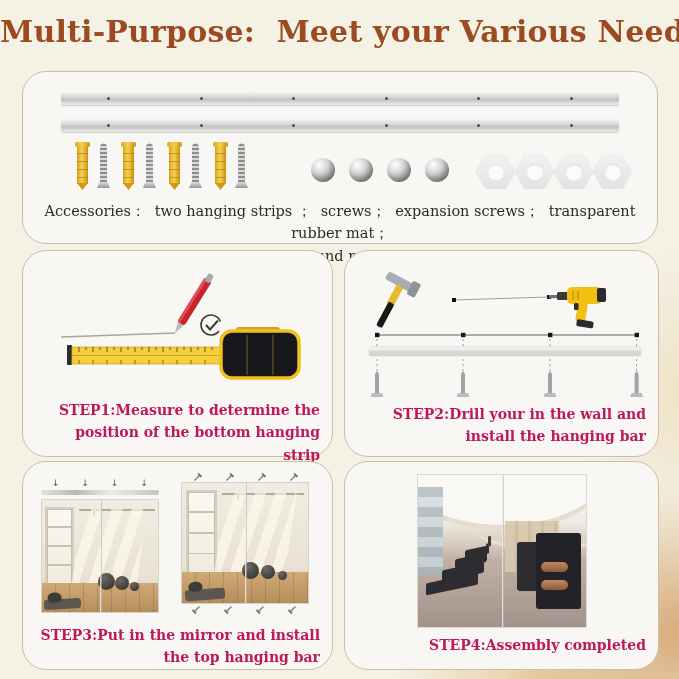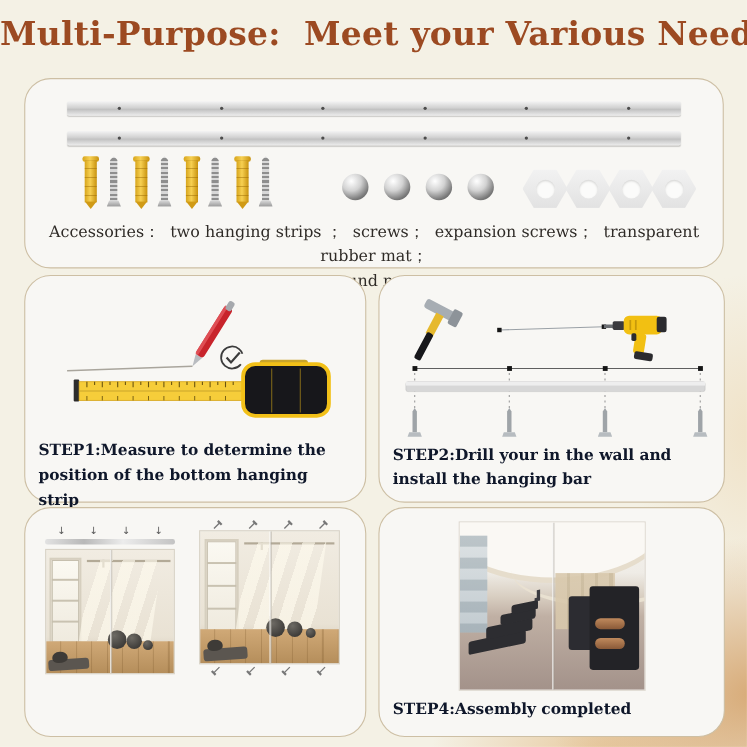--- a/index.html
+++ b/index.html
@@ -64,22 +64,22 @@
   .hex{width:41px;height:35px;position:relative;
     background:linear-gradient(180deg,#f2f2f2,#e2e2e2);
     clip-path:polygon(25% 0,75% 0,100% 50%,75% 100%,25% 100%,0 50%);}
   .hex + .hex{margin-left:-2px;}
   .hex::after{content:"";position:absolute;left:50%;top:50%;width:17px;height:17px;
     transform:translate(-50%,-50%);border-radius:50%;background:#fbfbfa;
     box-shadow:inset 0 1px 2px rgba(0,0,0,.15);}
   .acc-caption{position:absolute;left:12px;right:12px;top:128px;text-align:center;
     font-size:14.5px;line-height:1.55;color:#2f2b27;white-space:pre-wrap;}
   
-  .step-caption{position:absolute;left:12px;right:12px;text-align:left;
-    font-weight:700;font-size:14px;line-height:1.6;color:#0f172a;}
+  .step-caption{position:absolute;left:12px;right:12px;text-align:right;
+    font-weight:700;font-size:14px;line-height:1.6;color:#be185d;}
   .panel-step1 .step-caption{top:148px;}
   .panel-step2 .step-caption{top:152px;}
   .panel-step3 .step-caption{top:162px;}
   .panel-step4 .step-caption{top:172px;}
   
   .s1-art{position:absolute;left:10px;top:14px;}
   .s2-art{position:absolute;left:10px;top:8px;}
   
   .s3-left{position:absolute;left:18px;top:14px;width:118px;}
   .s3-right{position:absolute;left:158px;top:6px;width:128px;}
@@ -399,20 +399,21 @@
           <span><svg width="11" height="11" viewBox="0 0 11 11">
               <line x1="2.5" y1="8.5" x2="7.5" y2="3.5" stroke="#777" stroke-width="1.2"></line>
               <line x1="6" y1="1.5" x2="9.5" y2="5" stroke="#777" stroke-width="2"></line>
             </svg></span>
           <span><svg width="11" height="11" viewBox="0 0 11 11">
               <line x1="2.5" y1="8.5" x2="7.5" y2="3.5" stroke="#777" stroke-width="1.2"></line>
               <line x1="6" y1="1.5" x2="9.5" y2="5" stroke="#777" stroke-width="2"></line>
             </svg></span>
         </div>
     </div>
+    <div class="step-caption">STEP3:Put in the mirror and install the top hanging bar</div>
   </div>
 
   <div class="panel panel-step4">
     <div class="gym">
       <div class="gym-ceiling"></div>
       <div class="gym-arc"></div>
       <div class="gym-window"></div>
       <div class="gym-cols"></div>
       <div class="tm tm1"></div>
         <div class="tm tm2"></div>

